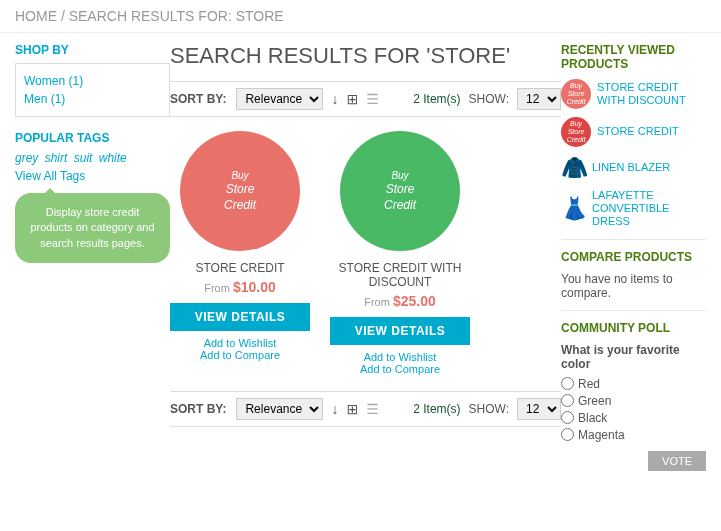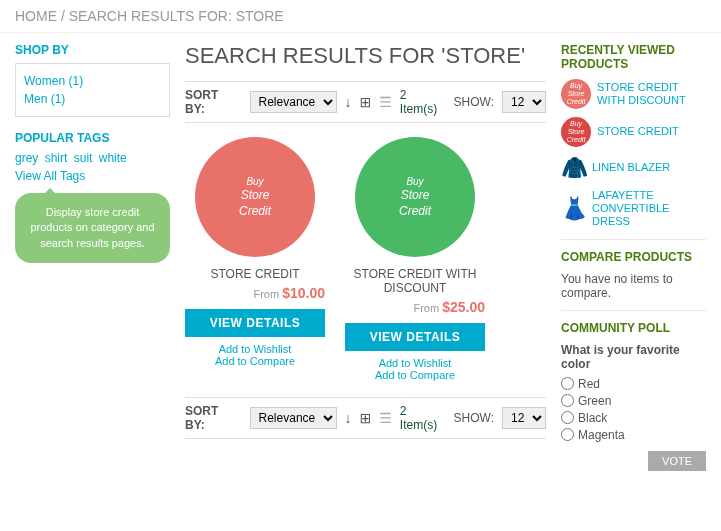--- a/index.html
+++ b/index.html
@@ -4,30 +4,30 @@
   <style>
     * { box-sizing: border-box; margin: 0; padding: 0; }
     body { font-family: Arial, sans-serif; font-size: 12px; color: #333; background: #fff; width: 721px; }
 
     
     .breadcrumb { padding: 8px 15px; font-size: 14px; color: #999; border-bottom: 1px solid #eee; }
     .breadcrumb a { color: #999; text-decoration: none; }
     .breadcrumb span { color: #999; }
 
     
-    .main-wrapper { display: flex; padding: 10px 15px; gap: 15px; }
+    .main-wrapper { display: flex; padding: 10px 15px; }
 
     
     .sidebar { width: 155px; flex-shrink: 0; }
     .sidebar-section-title { color: #00aacc; font-weight: bold; font-size: 12px; margin-bottom: 6px; text-transform: uppercase; }
     .sidebar-box { border: 1px solid #ddd; padding: 8px; margin-bottom: 14px; }
     .sidebar-box-title { background: #e8e8e8; padding: 5px 8px; font-weight: bold; font-size: 11px; color: #555; margin: -8px -8px 8px -8px; }
     .sidebar-link { display: block; color: #00aacc; text-decoration: none; font-size: 12px; padding: 2px 0; }
     .popular-tags { margin-bottom: 10px; }
-    .tag-links { color: #00aacc; font-size: 12px; margin-bottom: 4px; }
+    .tag-links { color: #00aacc; font-size: 12px; margin-bottom: 4px; font-style: italic; }
     .tag-links a { color: #00aacc; text-decoration: none; margin-right: 3px; }
     .view-all-tags { color: #00aacc; font-size: 12px; text-decoration: none; }
 
     
     .tooltip-bubble {
       background: #8dc97a;
       color: #fff;
       border-radius: 16px;
       padding: 12px;
       font-size: 11px;
@@ -60,21 +60,21 @@
 
     
     .product-grid { display: flex; gap: 20px; margin-bottom: 16px; }
     .product-card { width: 140px; text-align: center; }
     .product-image-wrap { width: 120px; height: 120px; border-radius: 50%; margin: 0 auto 10px auto; display: flex; align-items: center; justify-content: center; }
     .product-image-wrap.pink { background: #e8726a; }
     .product-image-wrap.green { background: #4ab965; }
     .product-image-label { color: #fff; font-size: 12px; text-align: center; line-height: 1.3; font-style: italic; }
     .product-image-label .buy { font-size: 10px; }
     .product-name { font-size: 12px; color: #555; margin-bottom: 4px; font-weight: normal; }
-    .product-price { color: #999; font-size: 11px; margin-bottom: 8px; text-align: right; }
+    .product-price { color: #999; font-size: 11px; margin-bottom: 8px; }
     .product-price strong { color: #e8726a; font-size: 14px; }
     .btn-view { background: #00aacc; color: #fff; border: none; padding: 7px 14px; font-size: 12px; cursor: pointer; font-weight: bold; letter-spacing: 0.5px; width: 100%; margin-bottom: 6px; }
     .product-links { font-size: 11px; }
     .product-links a { display: block; color: #00aacc; text-decoration: none; }
 
     
     .right-sidebar { width: 145px; flex-shrink: 0; }
     .right-section-title { color: #4d7c0f; font-weight: bold; font-size: 12px; margin-bottom: 8px; text-transform: uppercase; }
     .recently-viewed-item { display: flex; align-items: center; gap: 6px; margin-bottom: 8px; }
     .rv-thumb { width: 30px; height: 30px; border-radius: 50%; flex-shrink: 0; display: flex; align-items: center; justify-content: center; }

